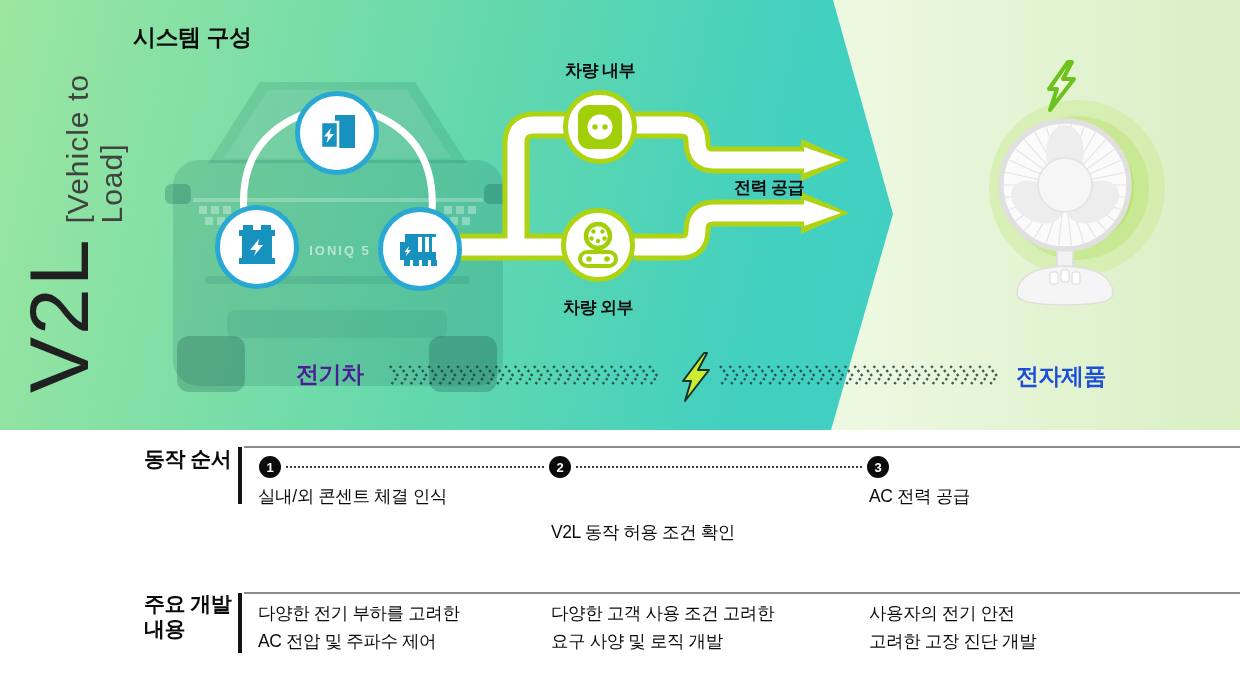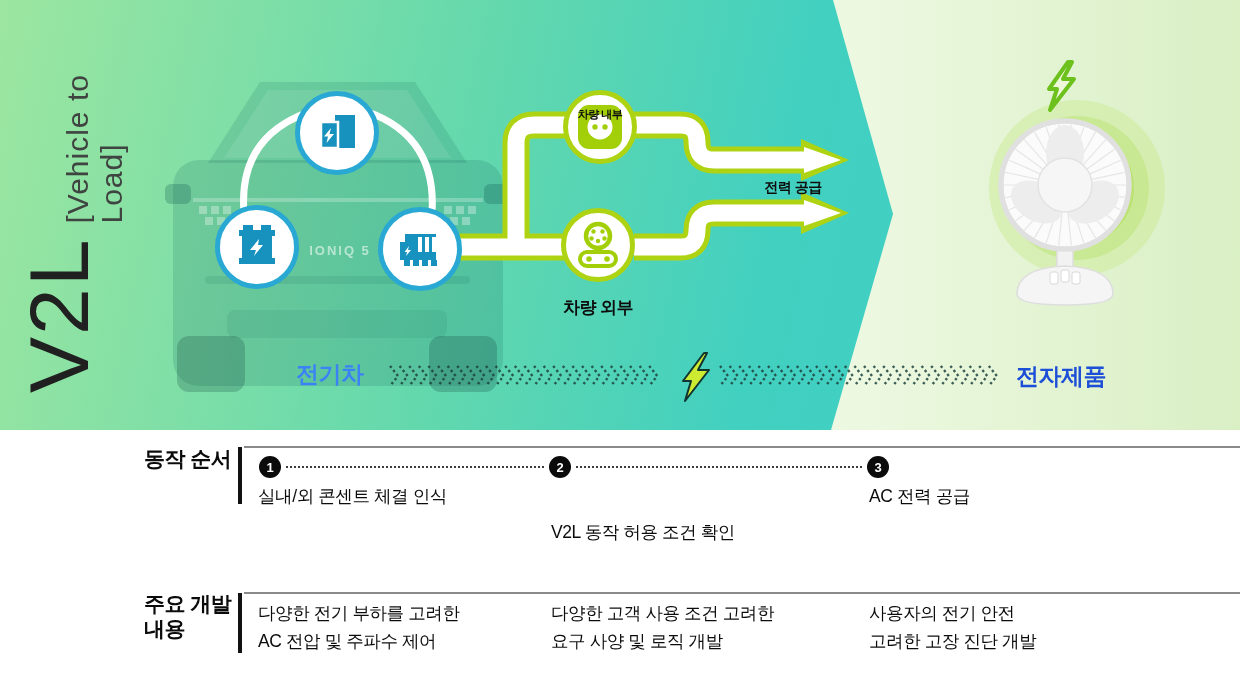--- a/index.html
+++ b/index.html
@@ -32,25 +32,25 @@
   .port { position:absolute; width:74px; height:74px; border-radius:50%;
           background:#fff; border:5px solid #aed313; display:flex; align-items:center; justify-content:center; }
   .port-in  { left:563px; top:90px; }  .port-out { left:561px; top:208px; }
 
   .hlabel { position:absolute; text-align:center; font-weight:700; color:#0c0c0c;
             font-size:18px; line-height:21px; letter-spacing:-0.5px; }
   .pre { white-space:pre-line; }
   .lbl-cms { left:267px; top:184px; width:140px; }
   .lbl-bat { left:178px; top:297px; width:160px; font-size:19px; }
   .lbl-obc { left:340px; top:299px; width:160px; font-size:19px; }
-  .lbl-in  { left:540px; top:60px;  width:120px; font-size:11px;margin-top:44px; }
+  .lbl-in  { left:540px; top:60px;  width:120px; font-size:17px; }
   .lbl-out { left:538px; top:297px; width:120px; font-size:17px; }
-  .lbl-power { left:733px; top:177px; width:120px; font-size:14px; }
-
-  .flow-left  { position:absolute; left:296px;  top:359px; font-size:23px; font-weight:700; color:#3b82f6; letter-spacing:-0.5px; }
+  .lbl-power { left:709px; top:177px; width:120px; font-size:17px; }
+
+  .flow-left  { position:absolute; left:296px;  top:359px; font-size:23px; font-weight:700; color:#4c1d95; letter-spacing:-0.5px; }
   .flow-right { position:absolute; left:1016px; top:361px; font-size:23px; font-weight:700; color:#1d4ed8; letter-spacing:-0.5px; }
   .chev-svg { position:absolute; left:388px; top:350px; }
 
   
   .hrule { position:absolute; left:244px; width:996px; border-top:2px solid #8a8a8a; }
   .r1 { top:446px; } .r2 { top:592px; }
   .vbar { position:absolute; left:238px; width:4px; background:#121212; }
   .v1 { top:447px; height:57px; } .v2 { top:593px; height:60px; }
   .row-label { position:absolute; left:144px; font-size:21px; font-weight:700; color:#0b0b0b;
                letter-spacing:-0.5px; line-height:25px; }
@@ -101,20 +101,21 @@
       <rect x="62" y="242" width="220" height="28" rx="8" fill="rgba(16,96,88,0.10)"></rect>
       <rect x="12" y="268" width="68" height="56" rx="12" fill="rgba(8,55,50,0.22)"></rect>
       <rect x="264" y="268" width="68" height="56" rx="12" fill="rgba(8,55,50,0.22)"></rect>
     </svg>
 
     <div class="v2l-vertical">
       <span class="v2l-big">V2L</span>
       <span class="v2l-small">[Vehicle to Load]</span>
     </div>
 
+    <div class="hero-title">시스템 구성</div>
 
     <svg class="pipes-svg" width="1240" height="430" viewBox="0 0 1240 430">
 
       <g stroke="#ffffff" stroke-width="7" fill="none">
         <path d="M244 213 Q238 139 306 113"></path>
         <path d="M368 112 Q437 137 432 213"></path>
       </g>
 
       <g stroke="#aed313" stroke-width="27" fill="none" stroke-linejoin="round">
         <path d="M438 247 H566"></path>

